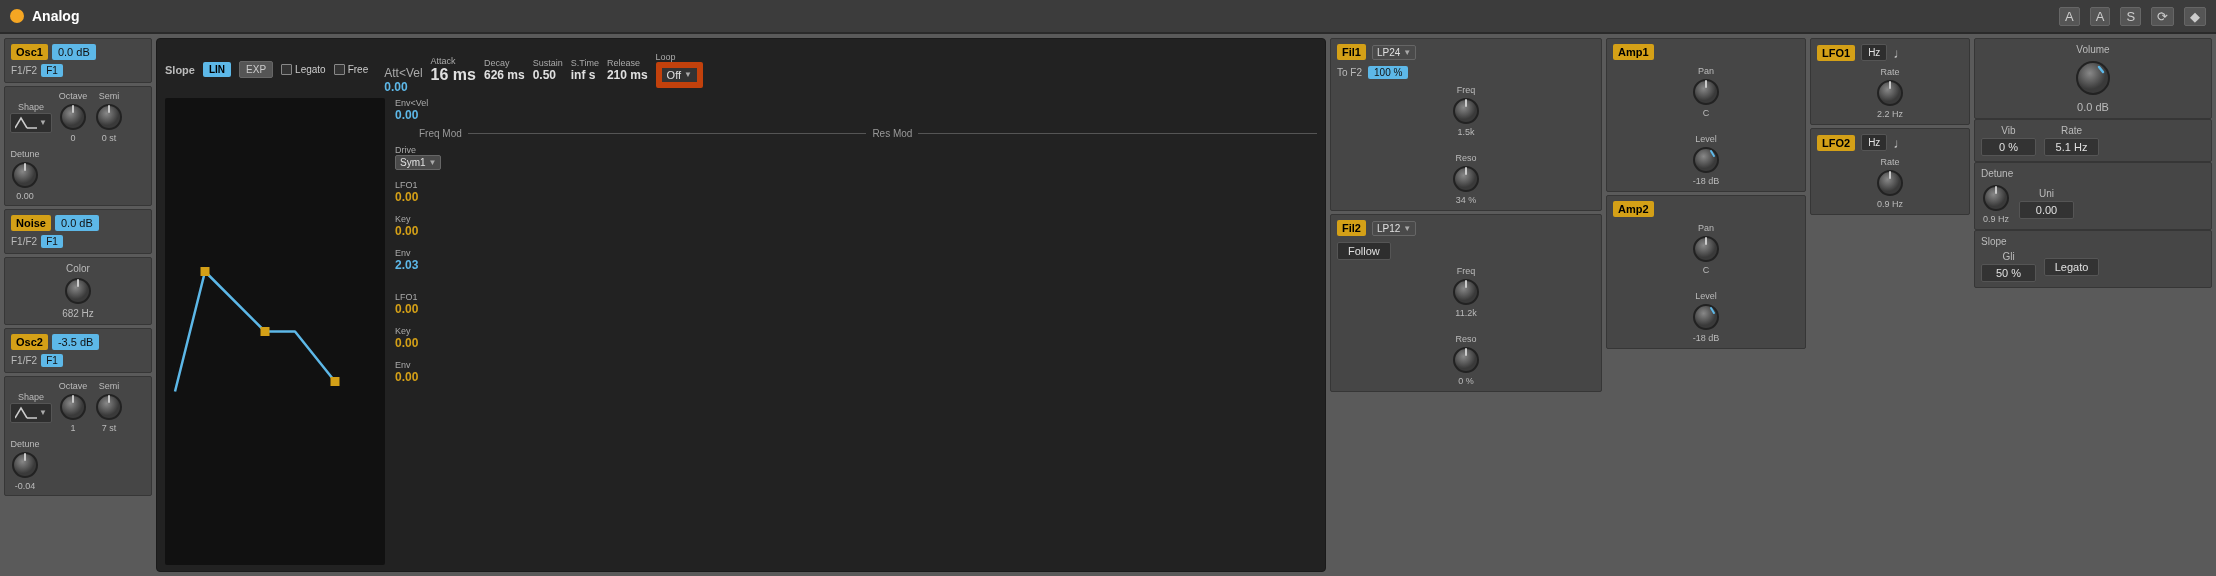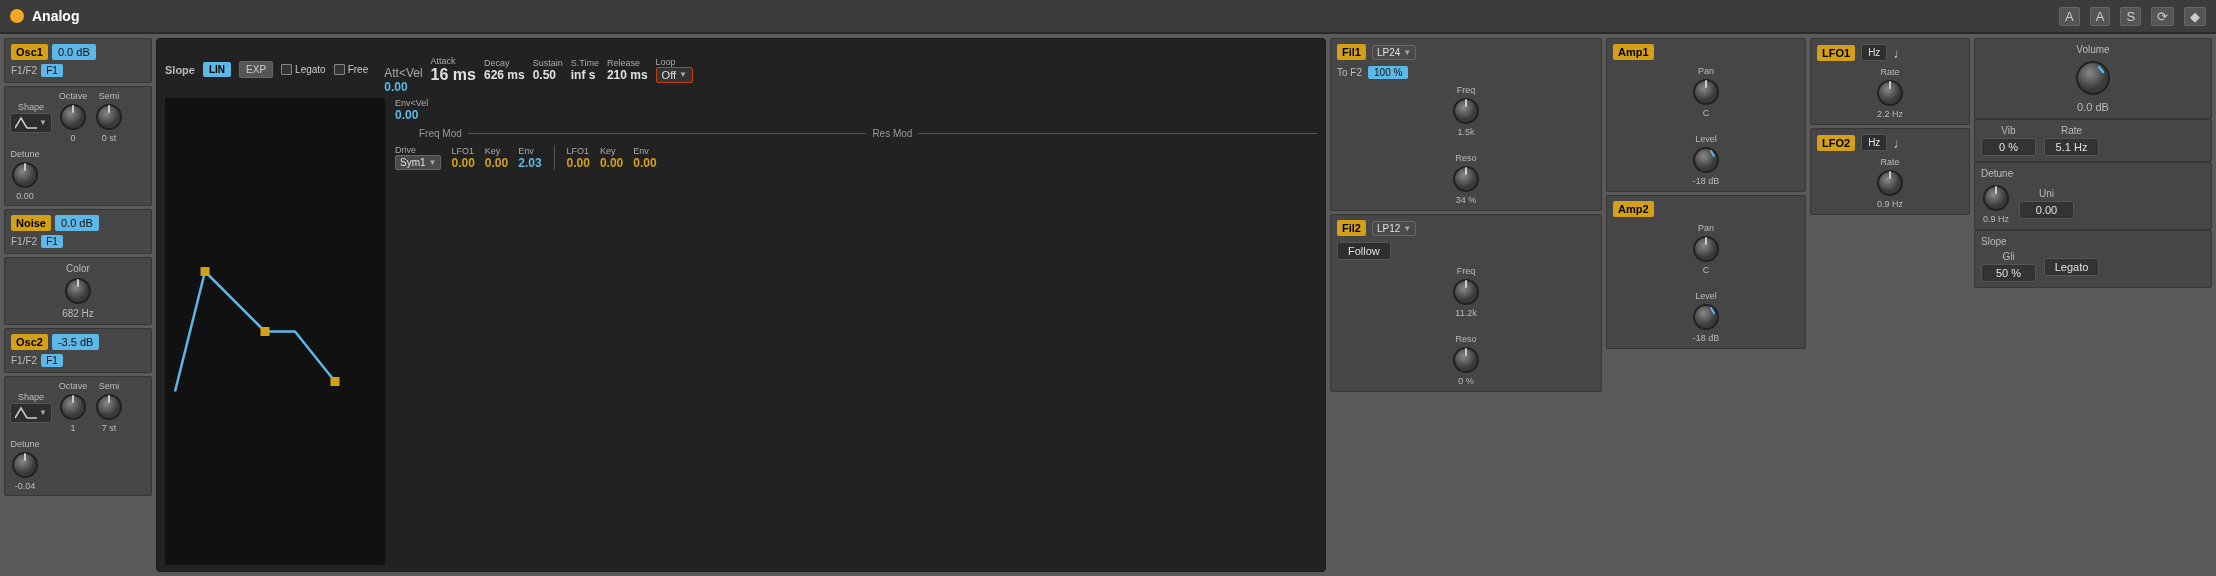--- a/index.html
+++ b/index.html
@@ -179,21 +179,21 @@
       border-radius: 2px;
       border: none;
       cursor: pointer;
     }
     .btn-active { background: #5db8e8; color: #000; font-weight: bold; }
     .btn-passive { background: #555; color: #ccc; border: 1px solid #666; }
 
     
     .loop-dd {
       display: flex; align-items: center; gap: 3px;
-      background: #333; border: 1px solid #c2410c;
+      background: #333; border: 6px solid #c2410c;
       border-radius: 2px; padding: 1px 5px;
       font-size: 11px; color: #e0e0e0; cursor: pointer;
     }
 
     
     .rp-item { display: flex; flex-direction: column; align-items: center; gap: 2px; }
     .rp-label { font-size: 10px; color: #bbb; }
     .rp-val { font-size: 11px; background: #333; border: 1px solid #555; color: #e0e0e0; padding: 2px 8px; border-radius: 2px; text-align: center; min-width: 55px; }
 
     
@@ -425,21 +425,21 @@
               </div>
             </div>
 
             <div style="display:flex;flex-direction:row;align-items:center;gap:6px;">
               <span style="font-size:10px;color:#999;margin-left:24px;">Freq Mod</span>
               <div style="flex:1;height:1px;background:#555;"></div>
               <span style="font-size:10px;color:#999;">Res Mod</span>
               <div style="flex:1;height:1px;background:#555;"></div>
             </div>
 
-            <div style="display:flex;flex-direction:row;gap:10px;align-items:center;">
+            <div style="display:flex;flex-direction:column;gap:10px;align-items:flex-start;">
 
               <div class="flex-col gap1">
                 <span style="font-size:9px;color:#aaa;">Drive</span>
                 <div class="select-box">
                   <span>Sym1</span>
                   <span class="select-arr">▼</span>
                 </div>
               </div>
 
               <div class="flex-col gap1">

